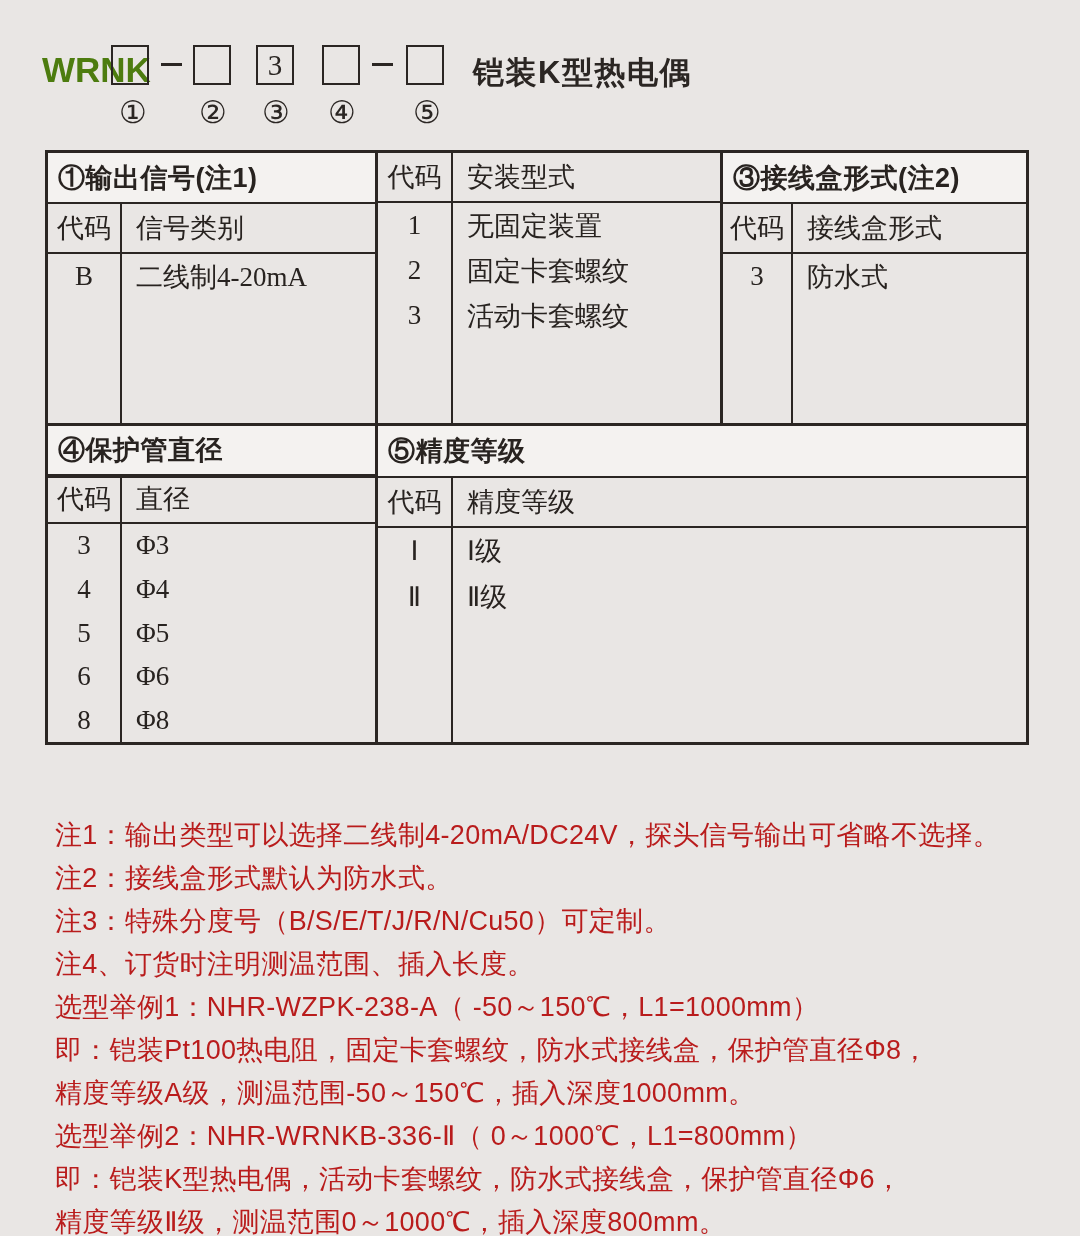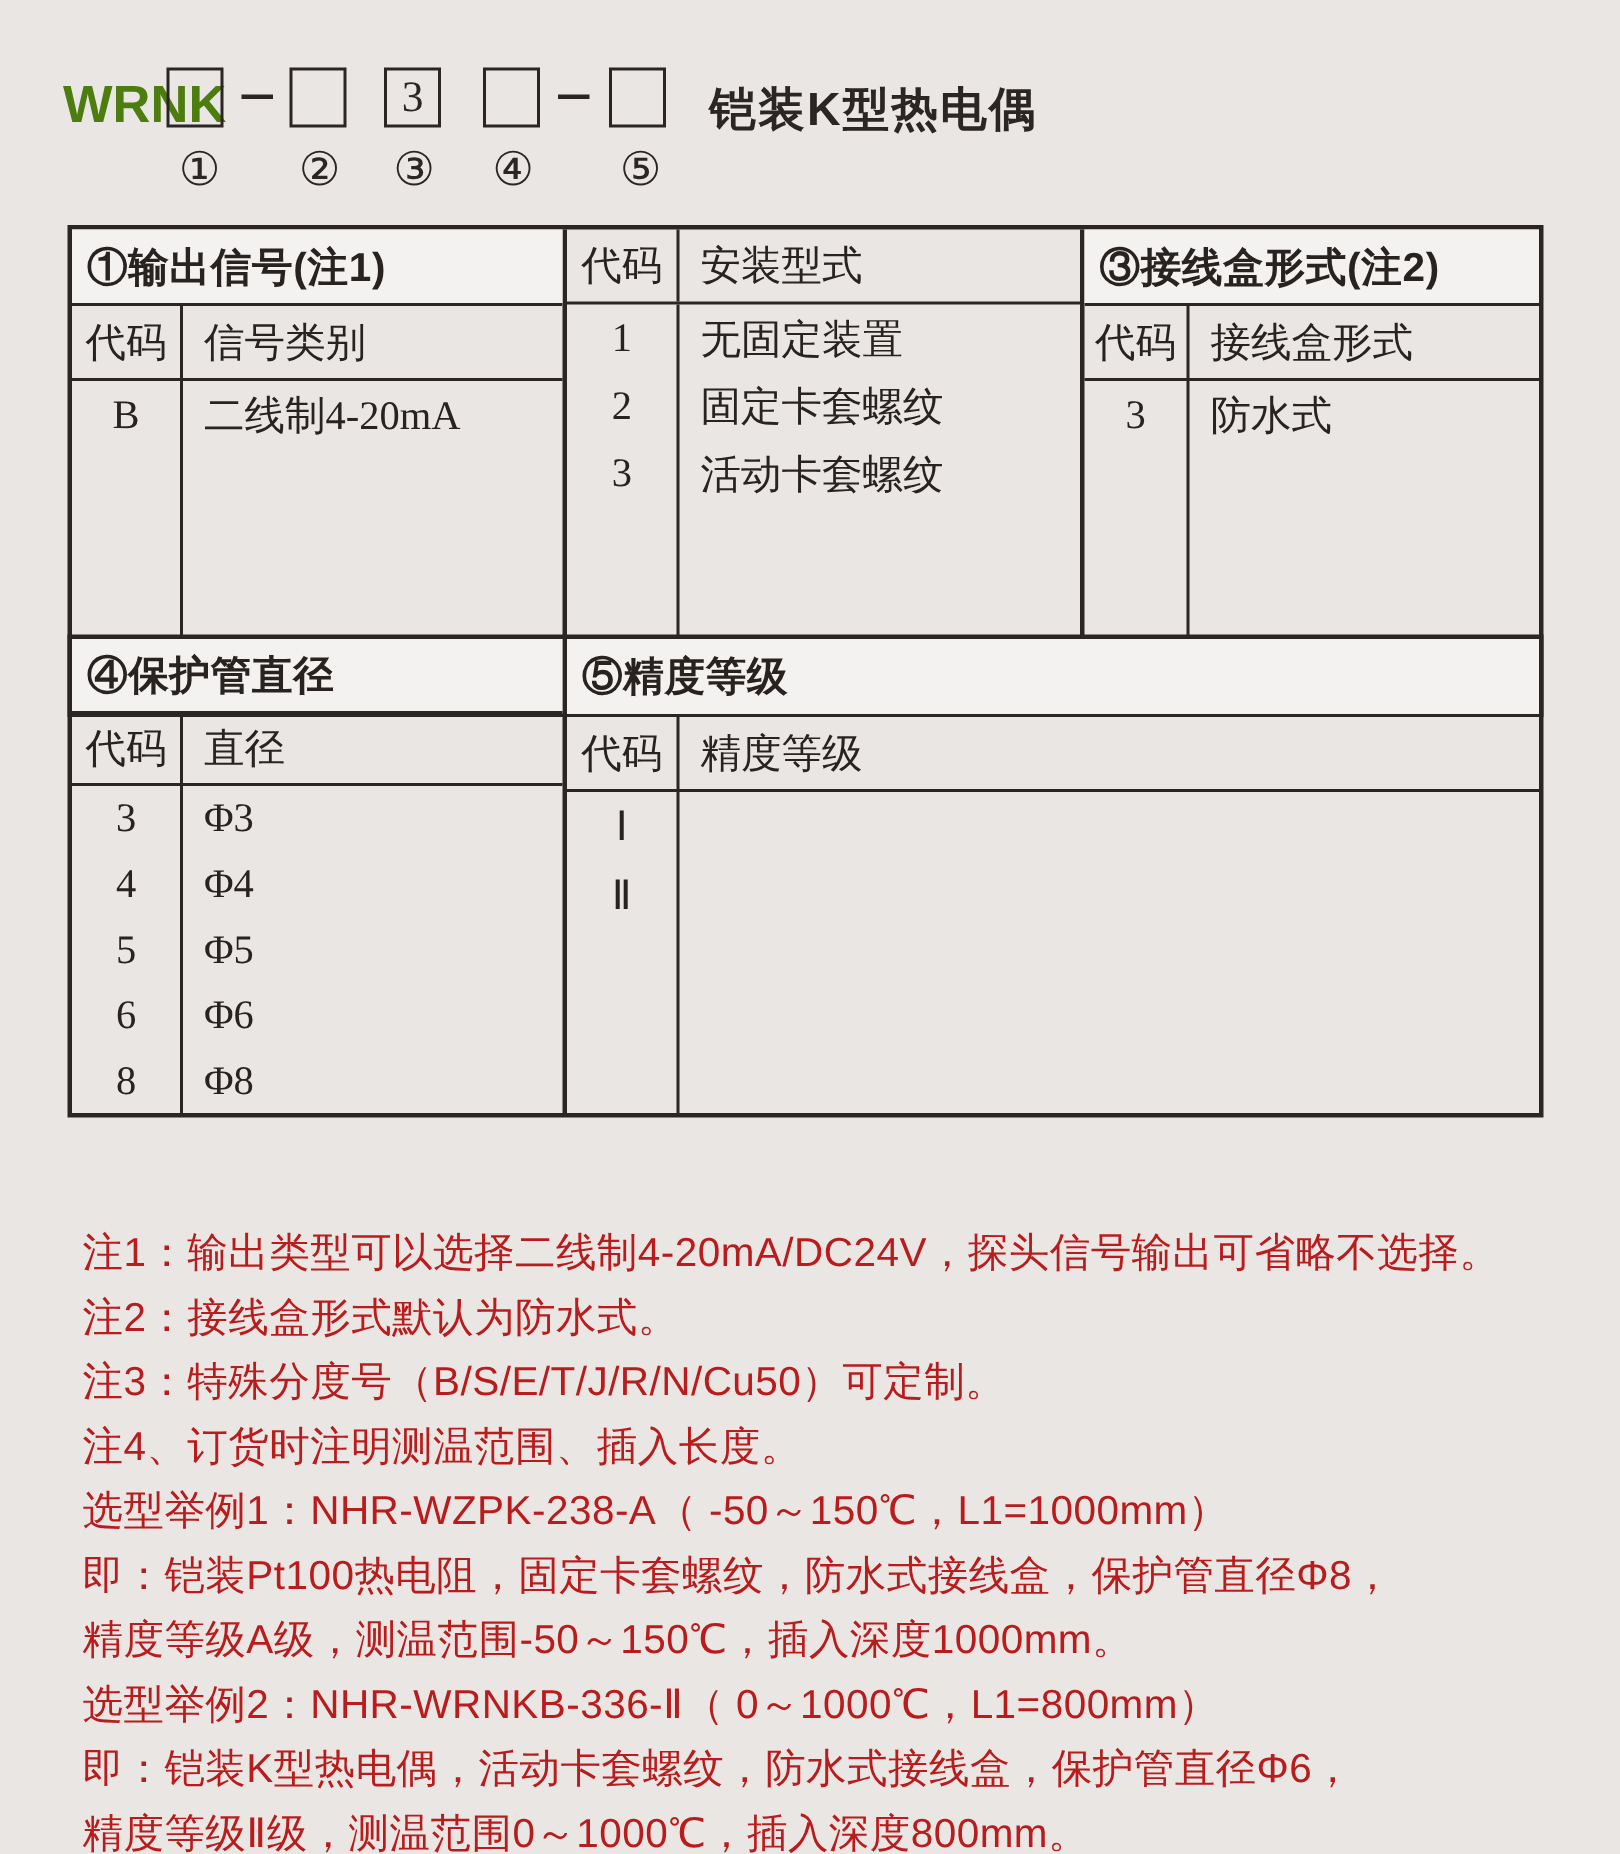--- a/index.html
+++ b/index.html
@@ -205,20 +205,24 @@
   <div class="sec w-sec3" id="sec5">
     <div class="sec-title">⑤精度等级</div>
     <div class="hdr-row">
       <div class="hdr-code codecol-2">代码</div>
       <div class="hdr-desc">精度等级</div>
     </div>
     <div class="sec-body">
       <div class="body-codes codecol-2">
         <div class="cell-code">Ⅰ</div>
         <div class="cell-code">Ⅱ</div>
+      </div>
+      <div class="body-descs">
+        <div class="cell-desc">Ⅰ级</div>
+        <div class="cell-desc">Ⅱ级</div>
       </div>
     </div>
   </div>
 
 </div>
 
 <div class="abs notes">
   <div class="note-line">注1：输出类型可以选择二线制4-20mA/DC24V，探头信号输出可省略不选择。</div>
   <div class="note-line">注2：接线盒形式默认为防水式。</div>
   <div class="note-line">注3：特殊分度号（B/S/E/T/J/R/N/Cu50）可定制。</div>

